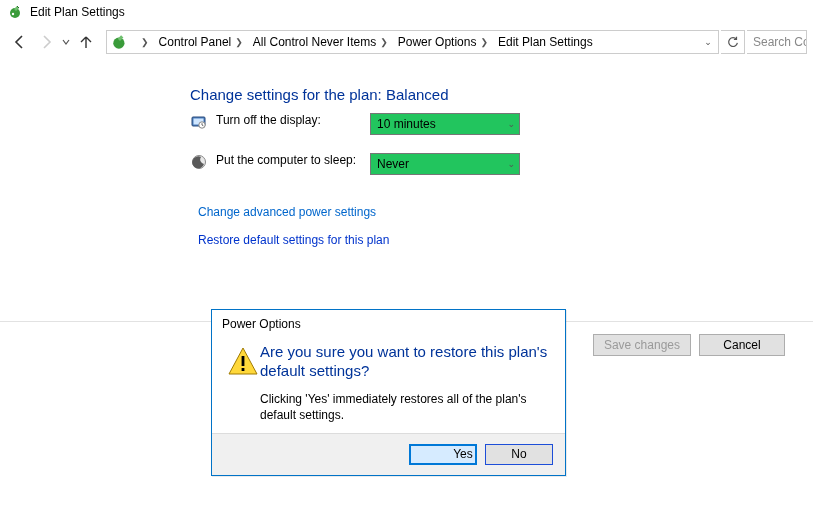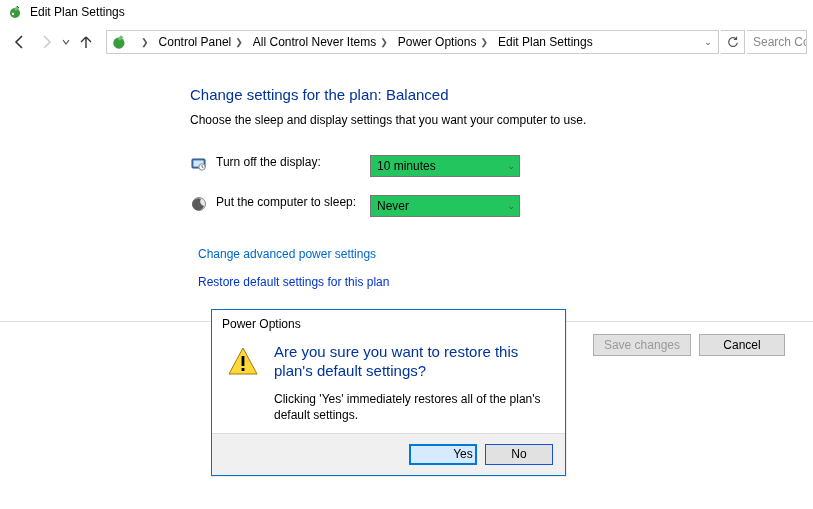--- a/index.html
+++ b/index.html
@@ -170,21 +170,21 @@
     background: #fff;
     box-shadow: 1px 1px 0 rgba(0,0,0,0.08);
   }
   .dialog-title {
     padding: 7px 10px 6px 10px;
     font-size: 12px;
   }
   .dialog-body {
     display: flex;
     padding: 6px 14px 10px 14px;
-    gap: 14px;
+    gap: 0;
   }
   .warn-icon { width: 34px; height: 34px; flex-shrink: 0; margin-top: 2px; }
   .warn-icon svg { width: 34px; height: 34px; }
   .dialog-main-text {
     color: #003399;
     font-size: 15px;
     line-height: 1.25;
     margin-bottom: 10px;
   }
   .dialog-sub-text {
@@ -289,21 +289,20 @@
       </svg>
   </div>
 
   <div class="search-box">
     <span>Search Cor</span>
   </div>
 </div>
 
 <div class="content">
   <div class="heading">Change settings for the plan: Balanced</div>
-  <div class="subtext">Choose the sleep and display settings that you want your computer to use.</div>
 
   <div class="setting-row">
     <span class="setting-icon">
       <svg viewBox="0 0 16 16">
         <rect x="1" y="3" width="13" height="9" rx="1" fill="#4a7fbf" stroke="#2a4a7a"></rect>
         <rect x="2.5" y="4.5" width="10" height="6" fill="#cfe6ff"></rect>
         <circle cx="11" cy="11" r="3.2" fill="#fff" stroke="#888"></circle>
         <path d="M11 9.2 L11 11 L12.4 11.8" stroke="#555" stroke-width="0.9" fill="none"></path>
       </svg>
     </span>

